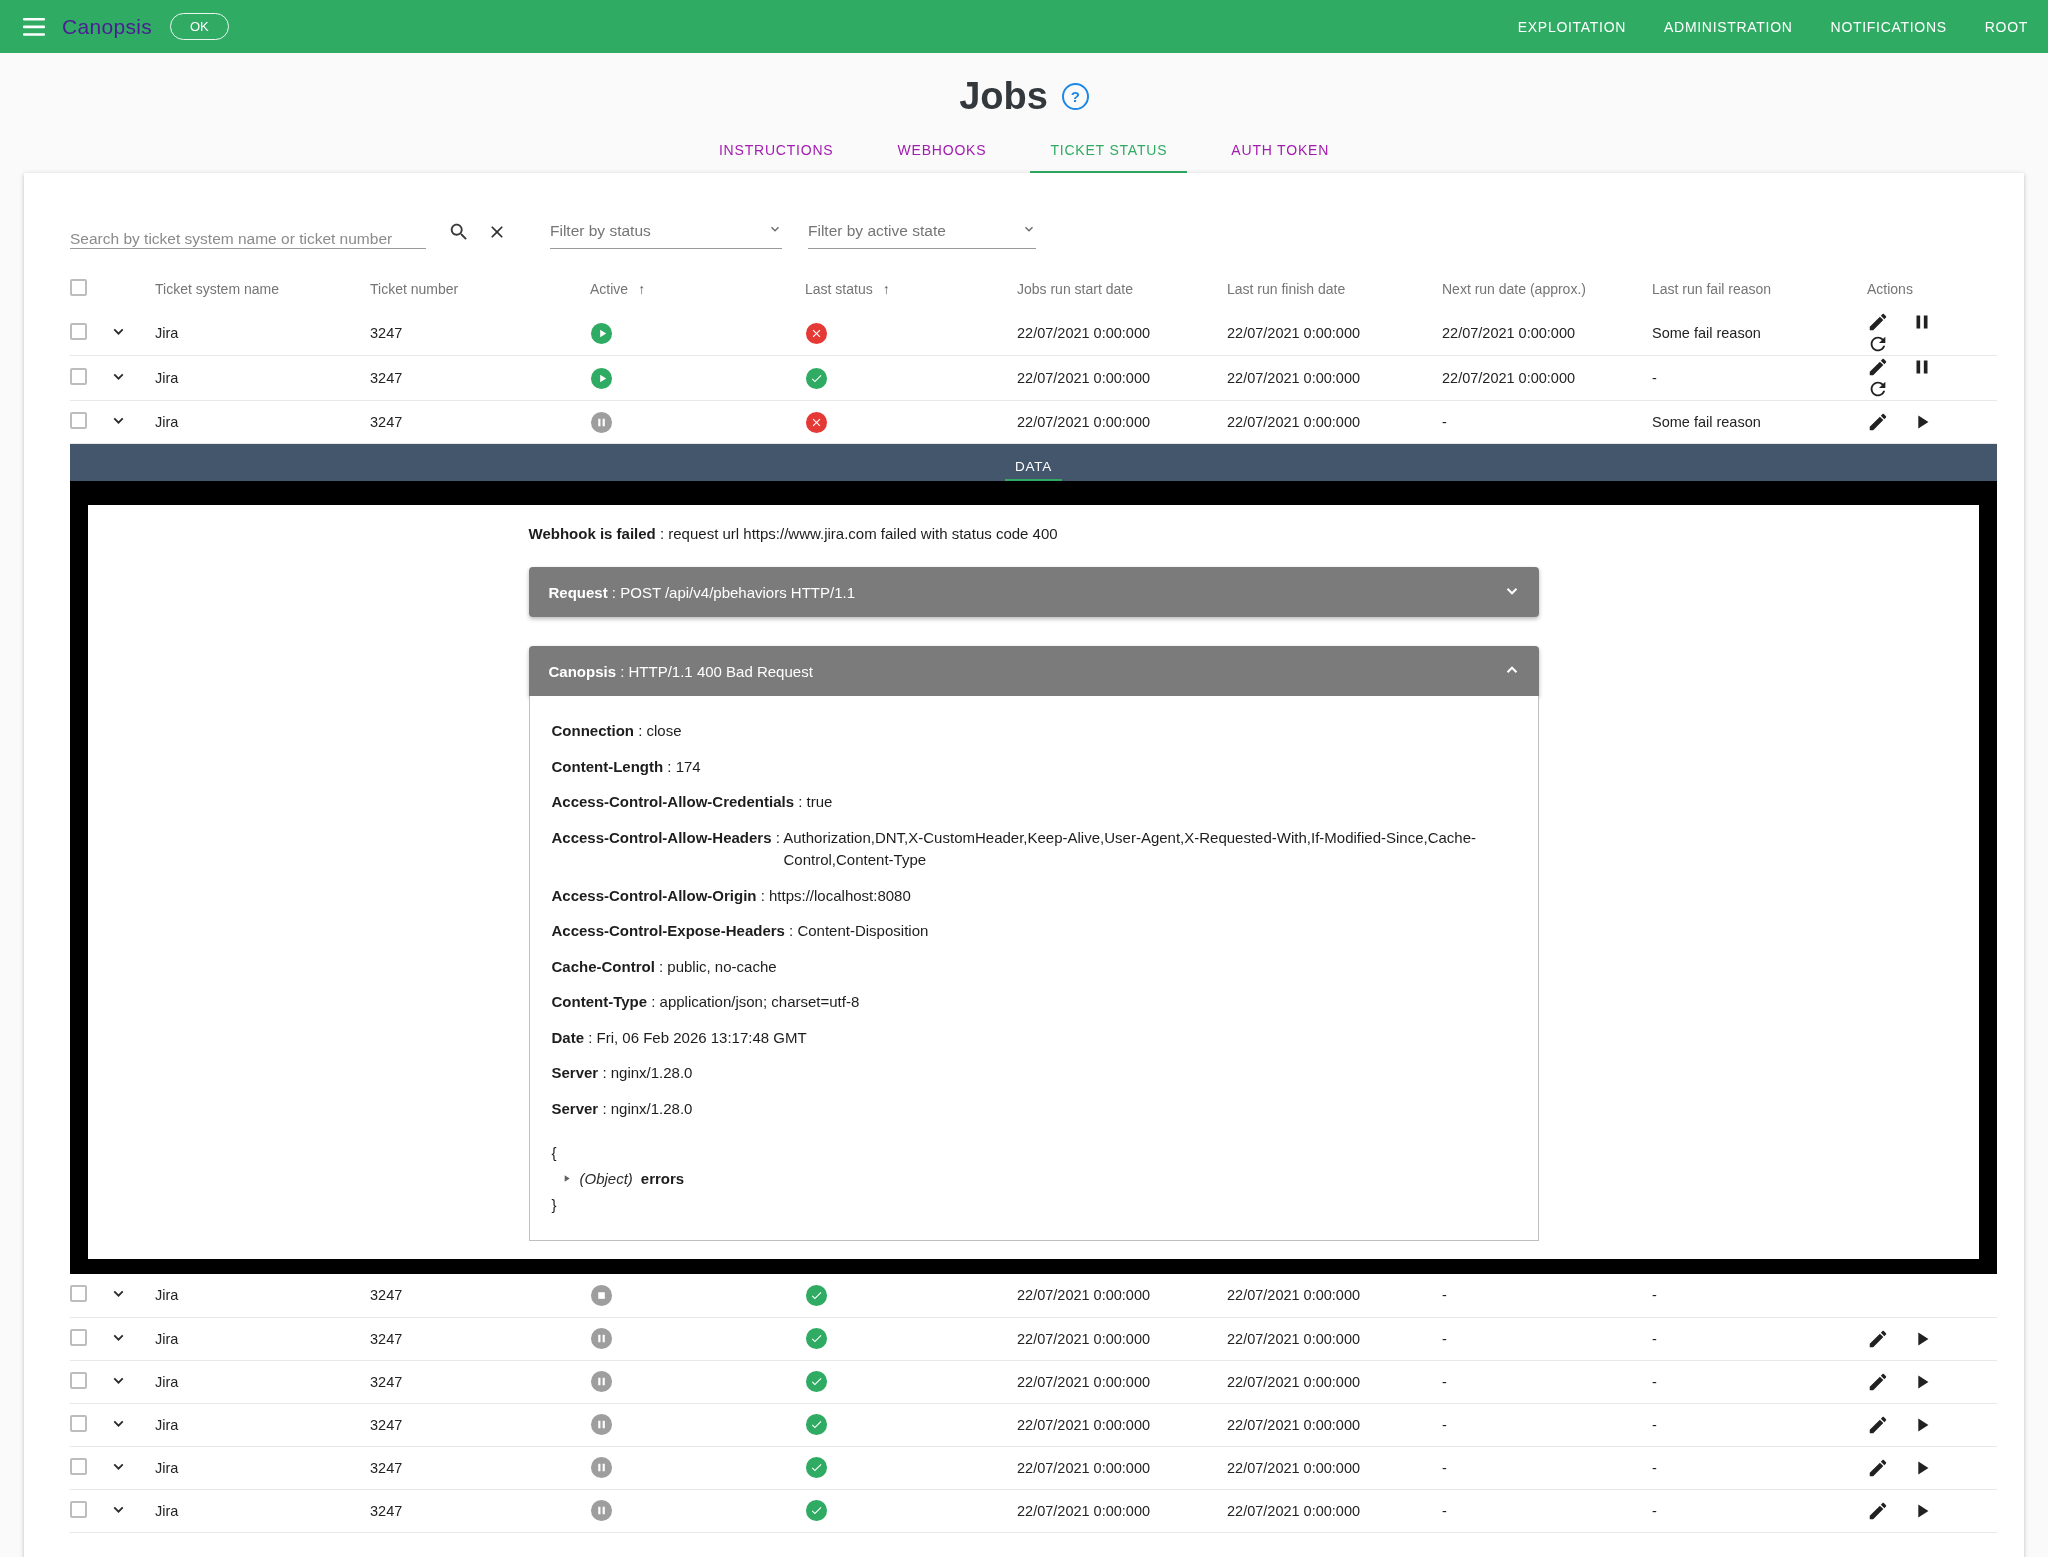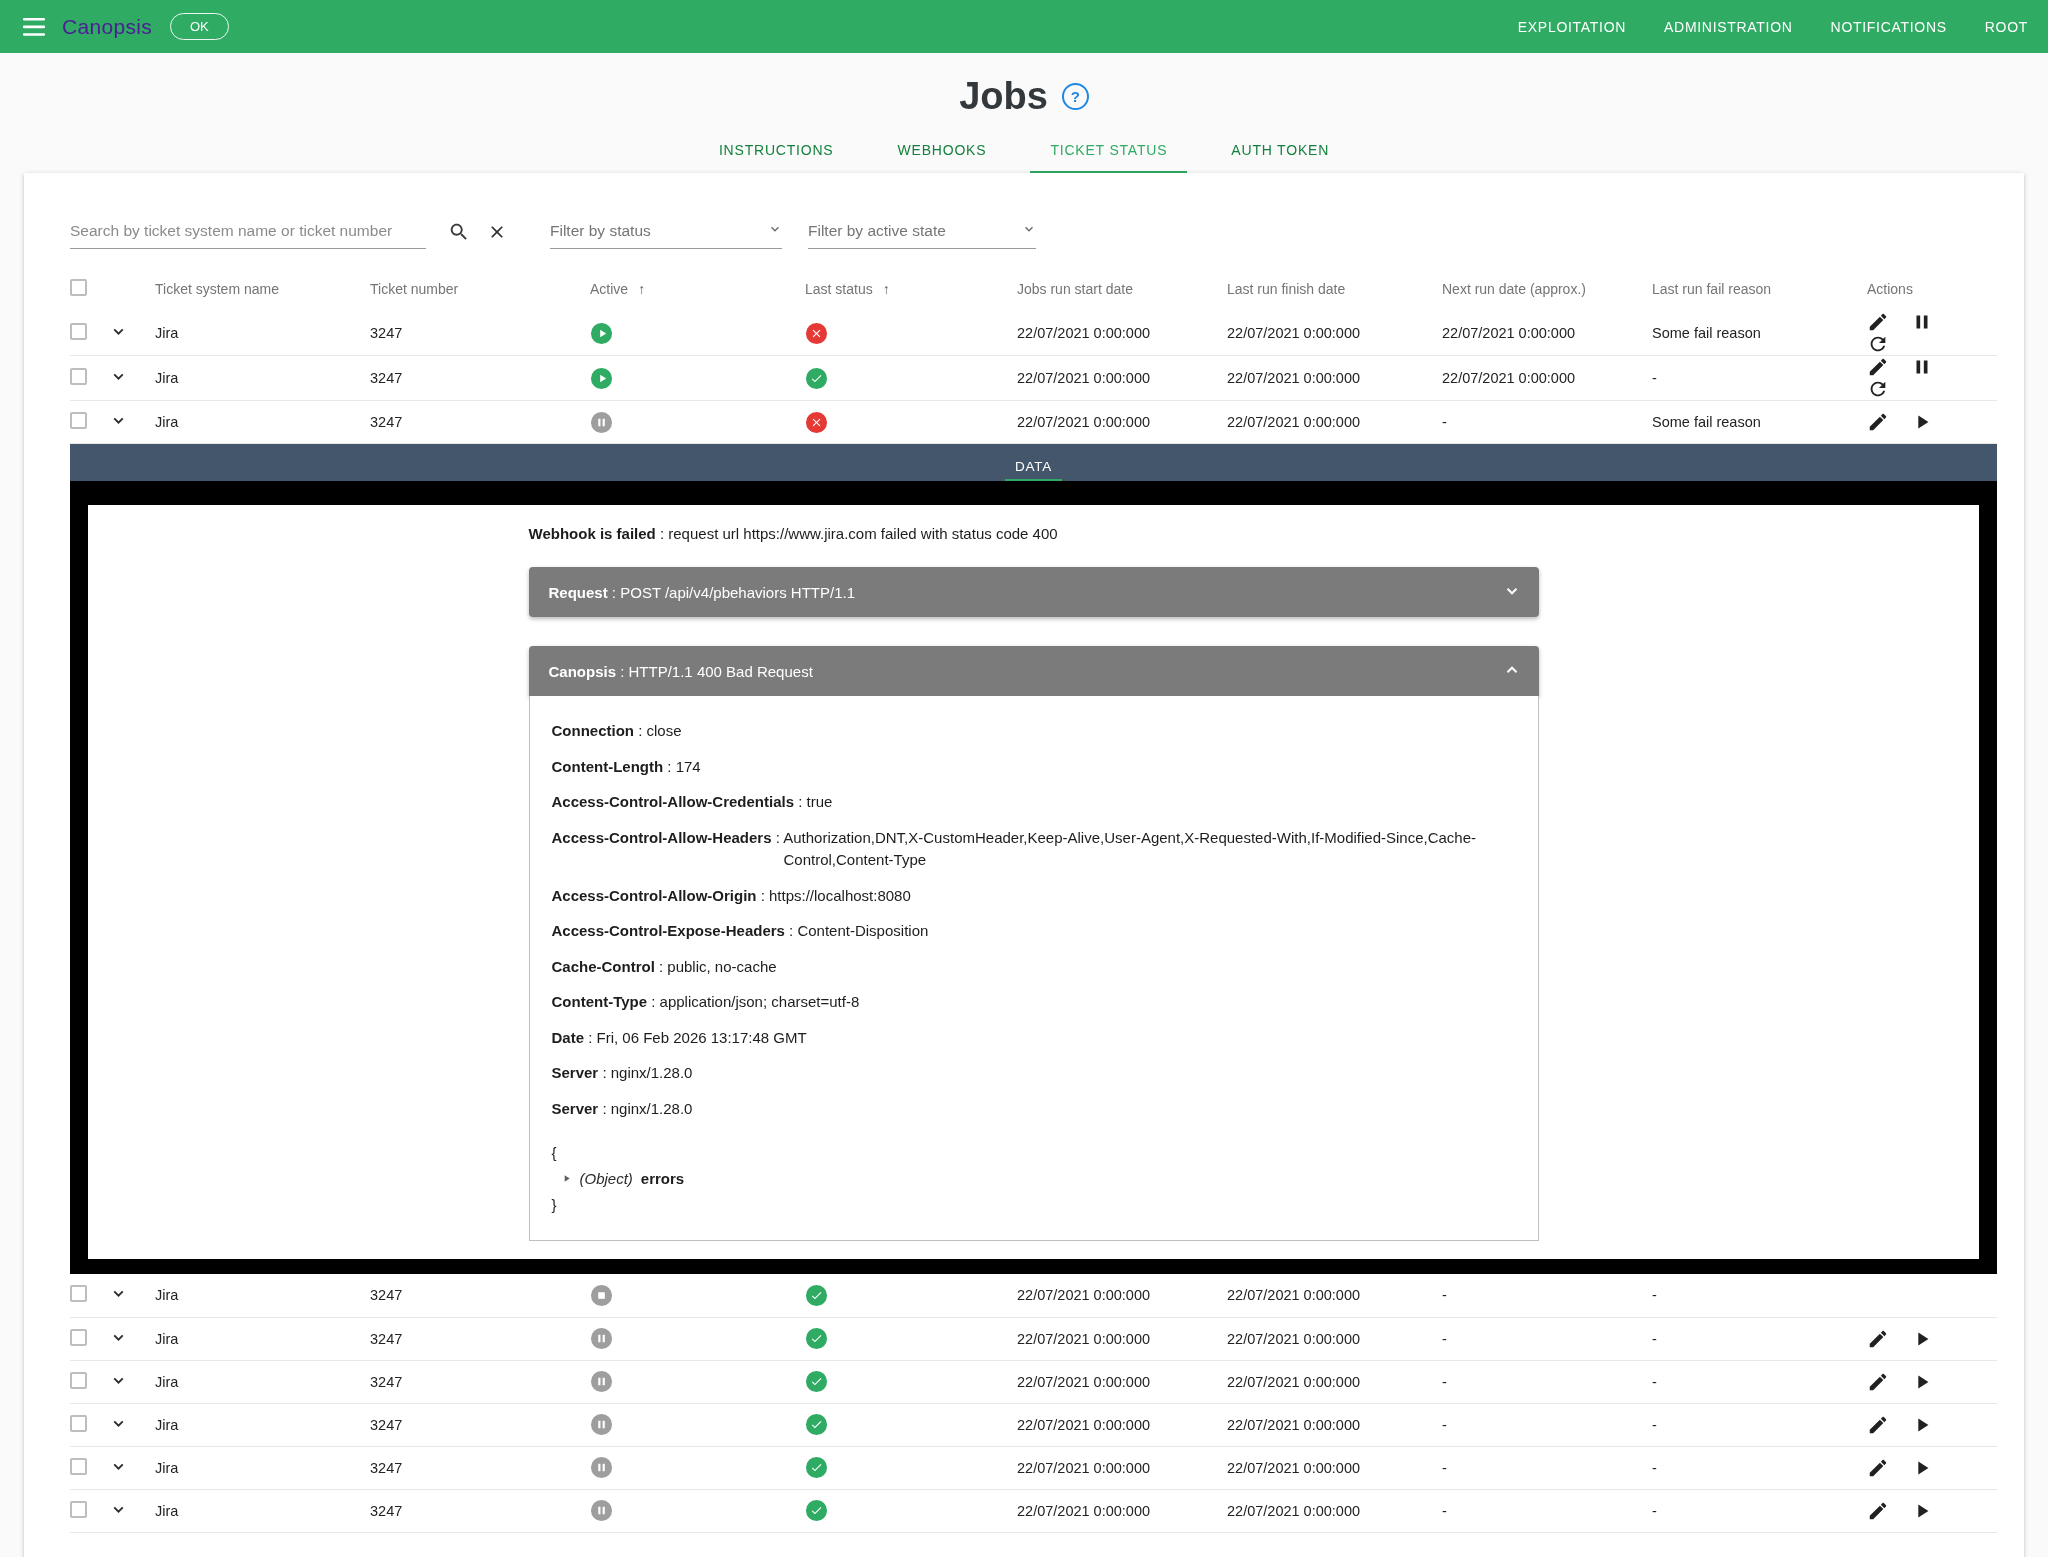--- a/index.html
+++ b/index.html
@@ -15,31 +15,31 @@
   .topnav { margin-left:auto; display:flex; align-items:center; gap:38px; }
   .topnav span { color:#fff; font-size:14px; letter-spacing:.7px; cursor:pointer; }
 
   
   .page-head { display:flex; align-items:center; justify-content:center; gap:14px; margin-top:22px; }
   .page-title { font-size:38px; font-weight:bold; color:#33383d; }
   .help-icon { width:27px; height:27px; border:2px solid #1e88e5; border-radius:50%; color:#1e88e5;
                font-size:15px; font-weight:bold; display:flex; align-items:center; justify-content:center; cursor:pointer; }
 
   .tabs { display:flex; justify-content:center; gap:24px; margin-top:12px; }
-  .tab { font-size:14px; letter-spacing:.8px; color:#15803d; padding:12px 20px 13px; cursor:pointer;
+  .tab { font-size:14px; letter-spacing:.8px; color:#a21caf; padding:12px 20px 13px; cursor:pointer;
          border-bottom:2px solid transparent; }
   .tab.active { color:#2fab63; border-bottom-color:#2fab63; }
 
   
   .card { margin:0 24px; background:#fff; box-shadow:0 1px 5px rgba(0,0,0,.18),0 2px 2px rgba(0,0,0,.10);
           padding-top:44px; position:relative; }
 
   
   .filter-row { display:flex; align-items:flex-end; margin:0 46px 16px; }
-  .search-field { width:356px; border-bottom:1px solid #9a9a9a; padding-bottom:8px; }
+  .search-field { width:356px; border-bottom:1px solid #9a9a9a; }
   .search-field input { border:none; outline:none; width:100%; font-size:15.5px; font-family:inherit; color:#212121; background:transparent; }
   .search-field input::placeholder { color:#8b8b8b; }
   .icon-btn { width:30px; height:30px; display:flex; align-items:center; justify-content:center; cursor:pointer; margin:0 4px 2px; }
   .search-icon { margin-left:18px; }
   .select-field { display:flex; align-items:center; justify-content:space-between; border-bottom:1px solid #9a9a9a;
                   padding-bottom:8px; cursor:pointer; }
   .select-field .sel-label { font-size:15.5px; color:#757575; }
   .f-status { width:232px; margin-left:34px; }
   .f-active { width:228px; margin-left:26px; }
 

